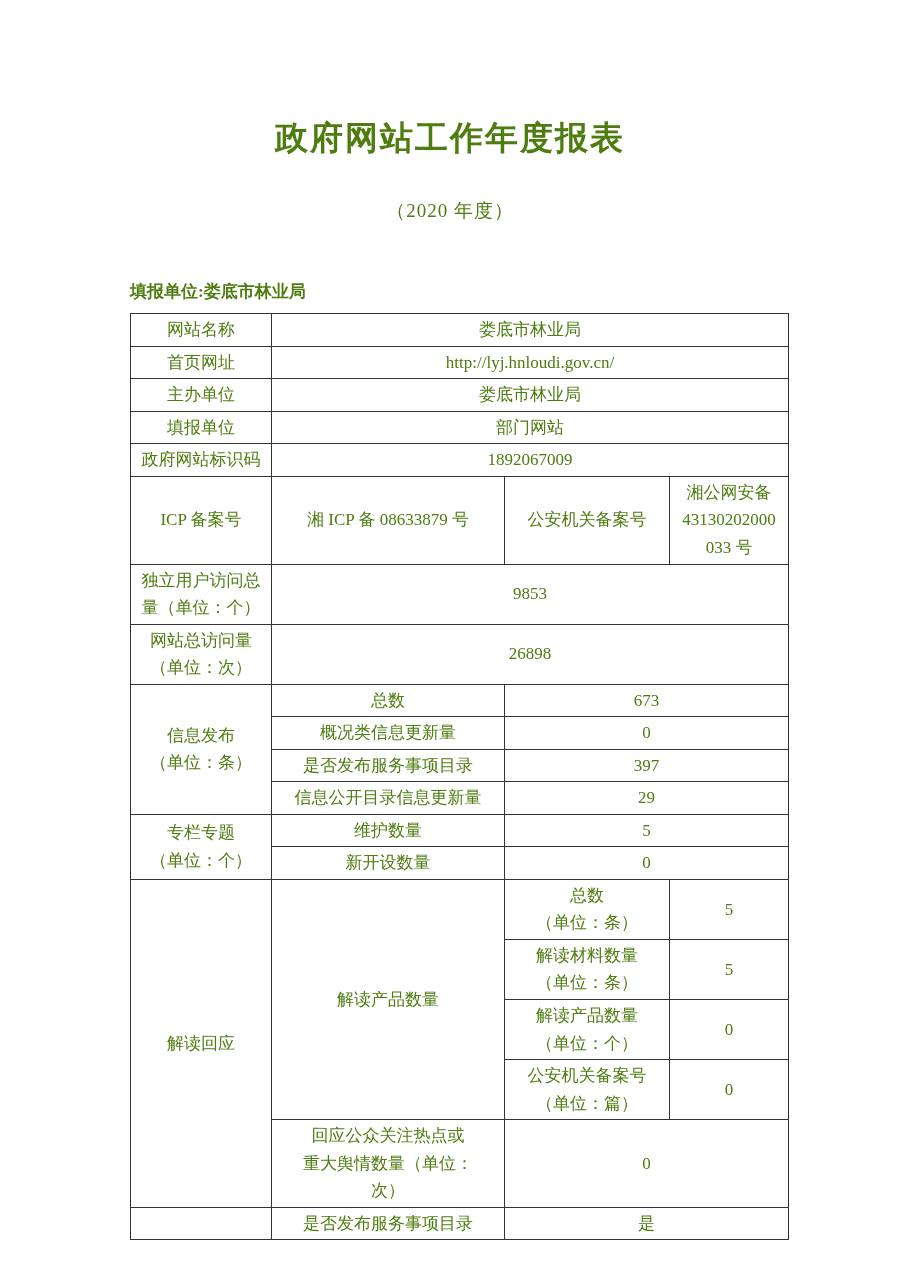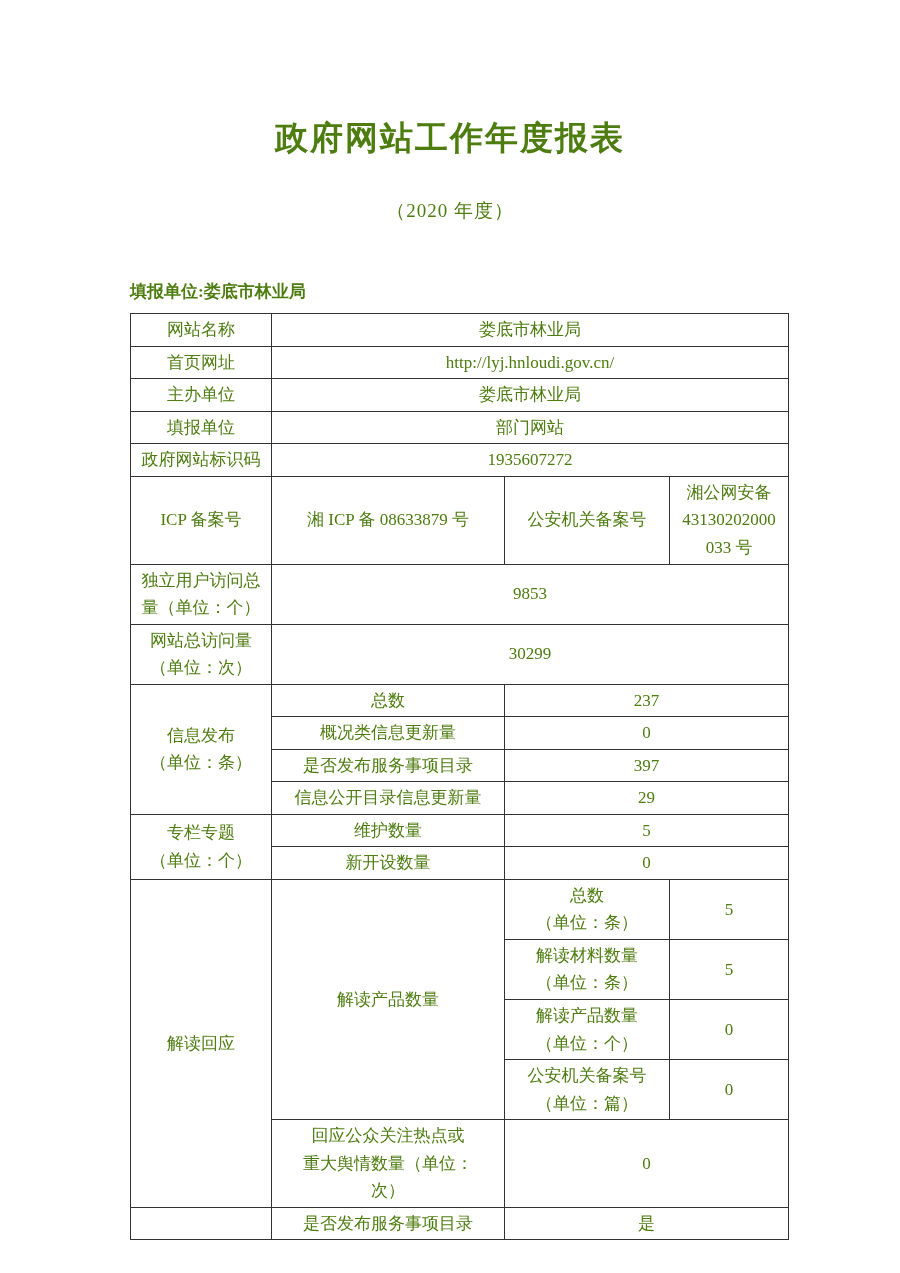--- a/index.html
+++ b/index.html
@@ -63,46 +63,46 @@
       <tr class="h31">
         <td>主办单位</td>
         <td colspan="3">娄底市林业局</td>
       </tr>
       <tr class="h31">
         <td>填报单位</td>
         <td colspan="3">部门网站</td>
       </tr>
       <tr class="h31">
         <td>政府网站标识码</td>
-        <td colspan="3">1935607272</td>
+        <td colspan="3">1892067009</td>
       </tr>
       <tr class="h82">
         <td>ICP 备案号</td>
         <td>湘 ICP 备 08633879 号</td>
         <td>公安机关备案号</td>
         <td>湘公网安备
 43130202000
 033 号</td>
       </tr>
       <tr class="h55">
         <td>独立用户访问总
 量（单位：个）</td>
         <td colspan="3">9853</td>
       </tr>
       <tr class="h55">
         <td>网站总访问量
 （单位：次）</td>
-        <td colspan="3">30299</td>
+        <td colspan="3">26898</td>
       </tr>
 
       <tr class="h32">
         <td rowspan="4">信息发布
 （单位：条）</td>
         <td>总数</td>
-        <td colspan="2">237</td>
+        <td colspan="2">673</td>
       </tr>
       <tr class="h32">
         <td>概况类信息更新量</td>
         <td colspan="2">0</td>
       </tr>
       <tr class="h32">
         <td>是否发布服务事项目录</td>
         <td colspan="2">397</td>
       </tr>
       <tr class="h32">

